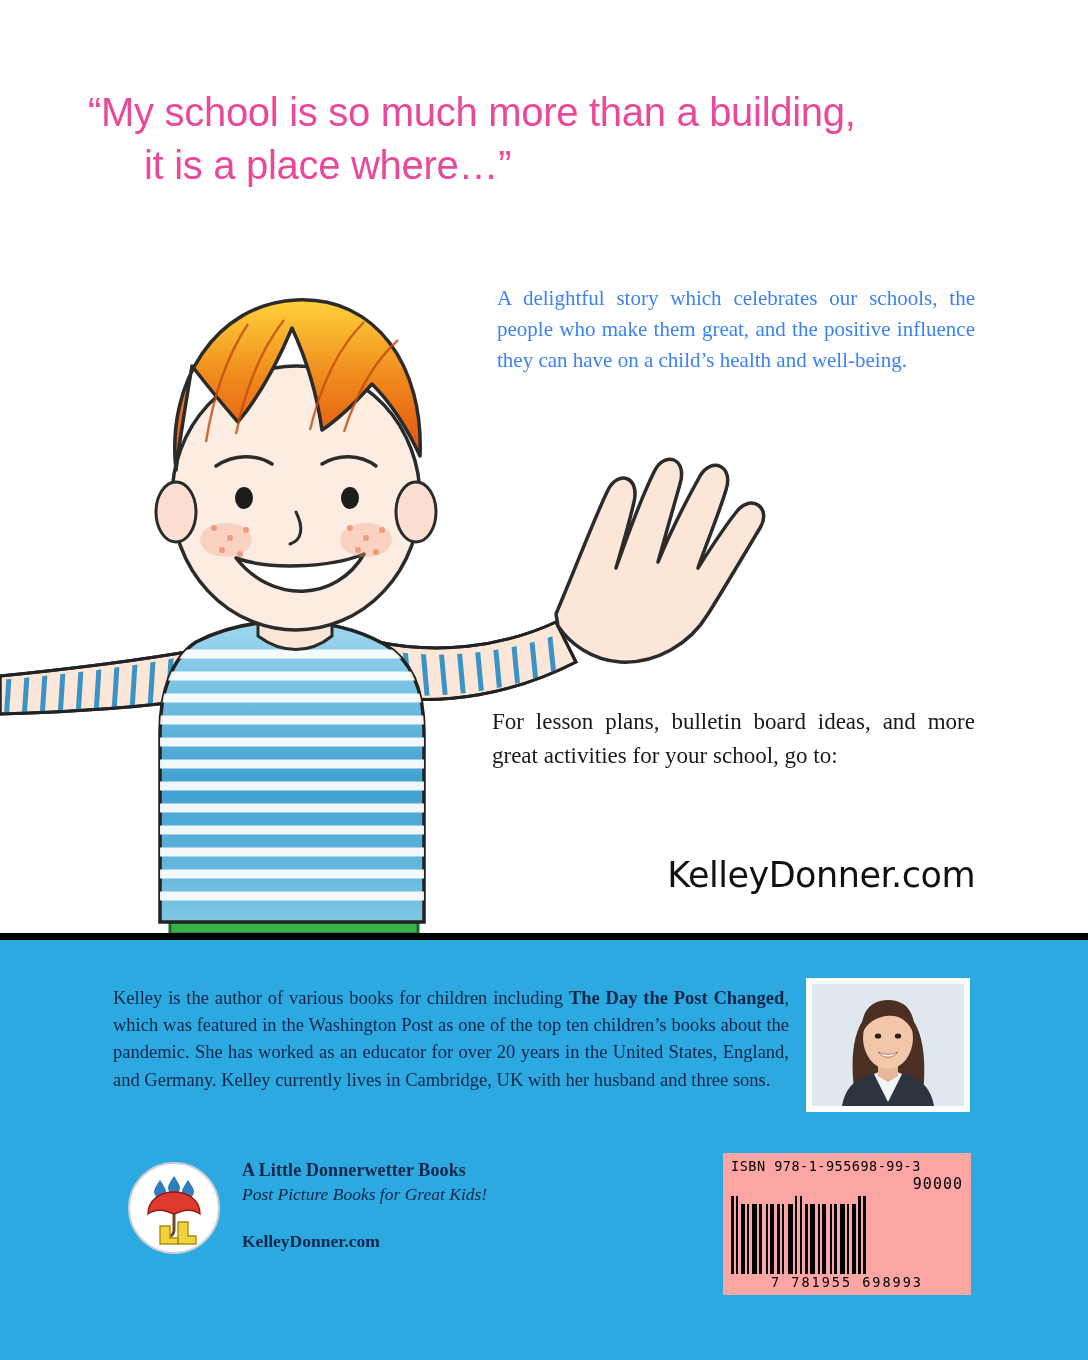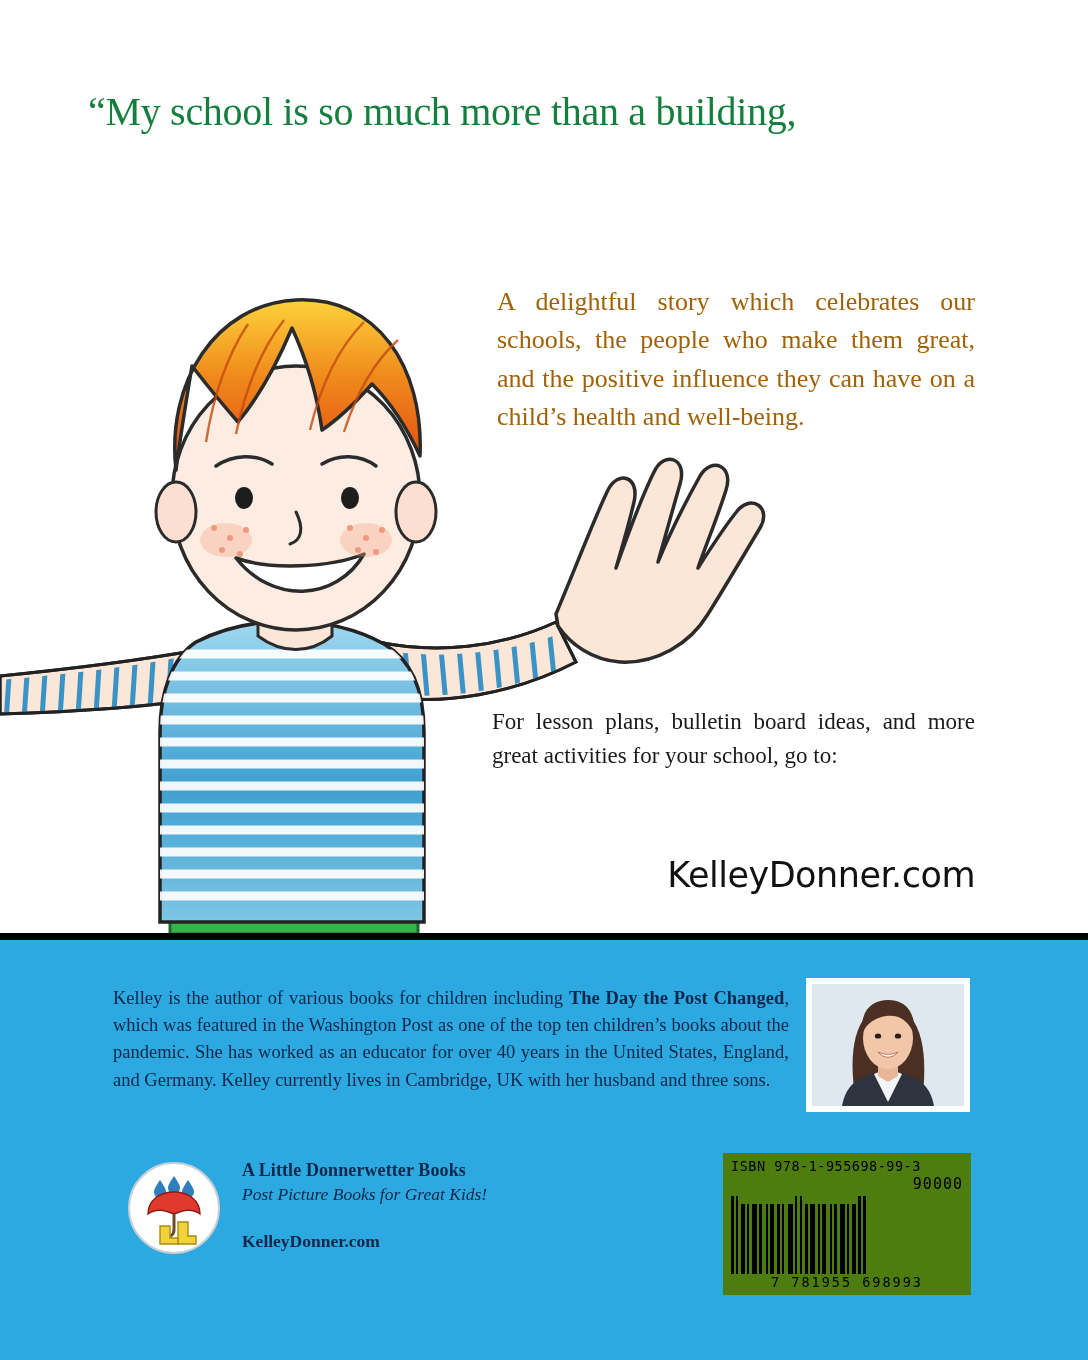--- a/index.html
+++ b/index.html
@@ -20,40 +20,40 @@
     inset: 0;
     background: #ffffff;
   }
 
   
   .headline {
     position: absolute;
     left: 88px;
     top: 86px;
     width: 900px;
-    font-family: Liberation Serif, serif;
+    font-family: Liberation Sans, sans-serif;
     font-size: 40px;
     line-height: 1.32;
-    color: #15803d;
+    color: #ec4899;
     letter-spacing: -0.3px;
   }
   .headline .line2 {
     display: block;
     padding-left: 56px;
   }
 
   
   .blurb {
     position: absolute;
     left: 497px;
     top: 283px;
     width: 478px;
-    font-size: 26px;
+    font-size: 21px;
     line-height: 1.48;
-    color: #a16207;
+    color: #3b82f6;
     text-align: justify;
   }
   .cta {
     position: absolute;
     left: 492px;
     top: 705px;
     width: 483px;
     font-size: 23px;
     line-height: 1.48;
     color: #1a1a1a;
@@ -157,21 +157,21 @@
     margin-top: 26px;
   }
 
   
   .barcode-box {
     position: absolute;
     left: 723px;
     top: 1153px;
     width: 248px;
     height: 142px;
-    background: #4d7c0f;
+    background: #fca5a5;
     padding: 5px 8px 3px 8px;
     box-sizing: border-box;
   }
   .isbn-line {
     font-family: "DejaVu Sans Mono", monospace;
     font-size: 13.5px;
     color: #000;
     letter-spacing: 0.5px;
     white-space: nowrap;
   }
@@ -200,20 +200,21 @@
     margin-top: 0px;
   }
 </style>
 </head>
 <body>
 
 <div class="page">
 
   <div class="headline">
     <span>“My school is so much more than a building,</span>
+    <span class="line2">it is a place where…”</span>
   </div>
 
   <div class="illustration">
     <svg width="800" height="672" viewBox="0 0 800 672" xmlns="http://www.w3.org/2000/svg">
       <defs>
         <linearGradient id="hairGrad" x1="0" y1="0" x2="0" y2="1">
           <stop offset="0%" stop-color="#fdd23a"></stop>
           <stop offset="45%" stop-color="#f08a1c"></stop>
           <stop offset="100%" stop-color="#e0480f"></stop>
         </linearGradient>
@@ -341,21 +342,21 @@
   </div>
 
   <div class="blurb">A delightful story which celebrates our schools, the people who make them great, and the positive influence they can have on a child’s health and well-being.</div>
 
   <div class="cta">For lesson plans, bulletin board ideas, and more great activities for your school, go to:</div>
   <div class="cta-url">KelleyDonner.com</div>
 
   <div class="bottom-panel">
 
     <div class="author-bio">
-      <span>Kelley is the author of various books for children including </span><b>The Day the Post Changed</b><span>, which was featured in the Washington Post as one of the top ten children’s books about the pandemic. She has worked as an educator for over 40 years in the United States, England, and Germany. Kelley currently lives in Cambridge, UK with her husband and three sons.</span>
+      <span>Kelley is the author of various books for children including </span><b>The Day the Post Changed</b><span>, which was featured in the Washington Post as one of the top ten children’s books about the pandemic. She has worked as an educator for over 20 years in the United States, England, and Germany. Kelley currently lives in Cambridge, UK with her husband and three sons.</span>
     </div>
 
     <div class="author-photo">
       <div class="photo-inner">
         <svg width="100%" height="100%" viewBox="0 0 152 122" preserveAspectRatio="none" xmlns="http://www.w3.org/2000/svg">
           <rect width="152" height="122" fill="#dfe7ef"></rect>
 
           <path d="M44 118 C 36 72, 40 26, 76 20 C 112 26, 116 72, 110 118 Z" fill="#4a2f22"></path>
 
           <path d="M30 122 C 34 98, 52 88, 76 88 C 100 88, 118 98, 122 122 Z" fill="#2d3440"></path>

